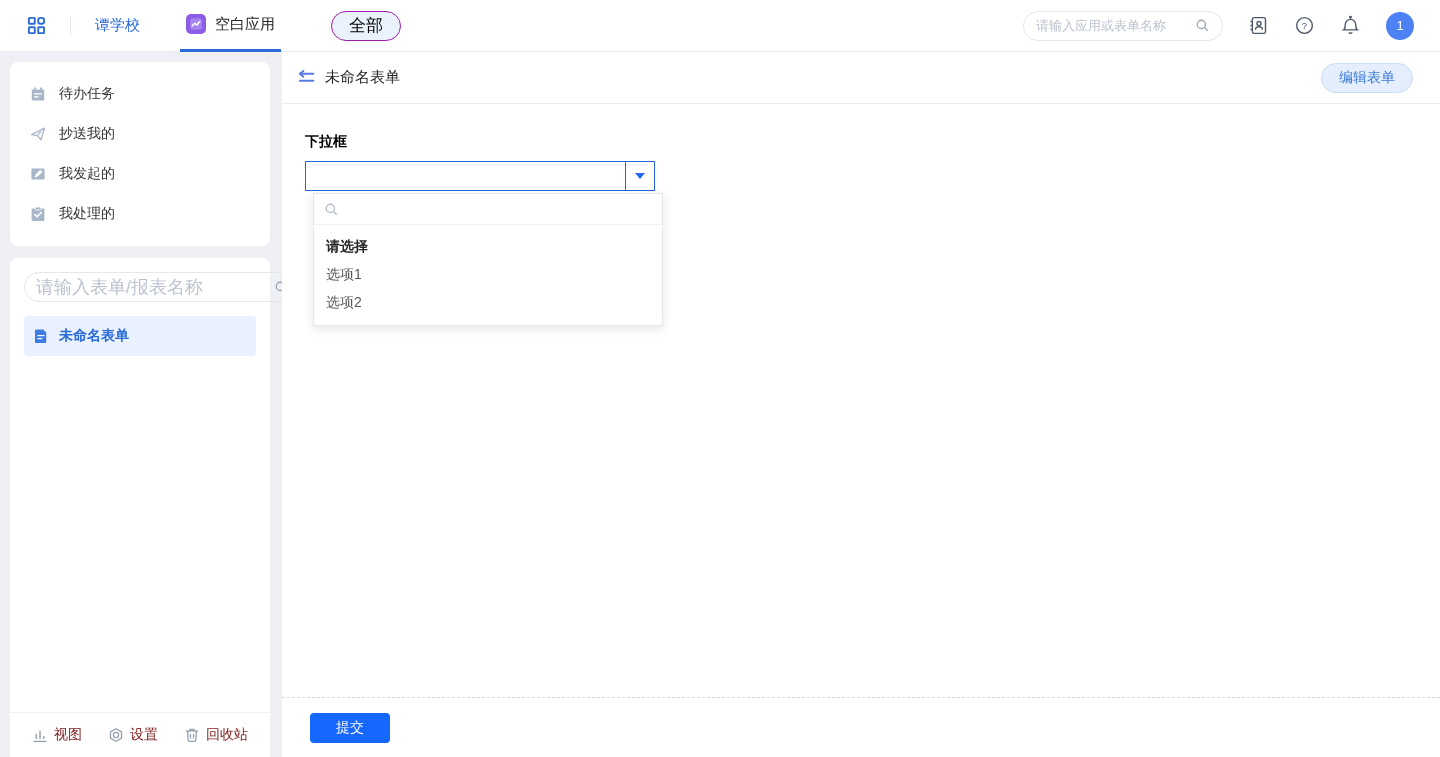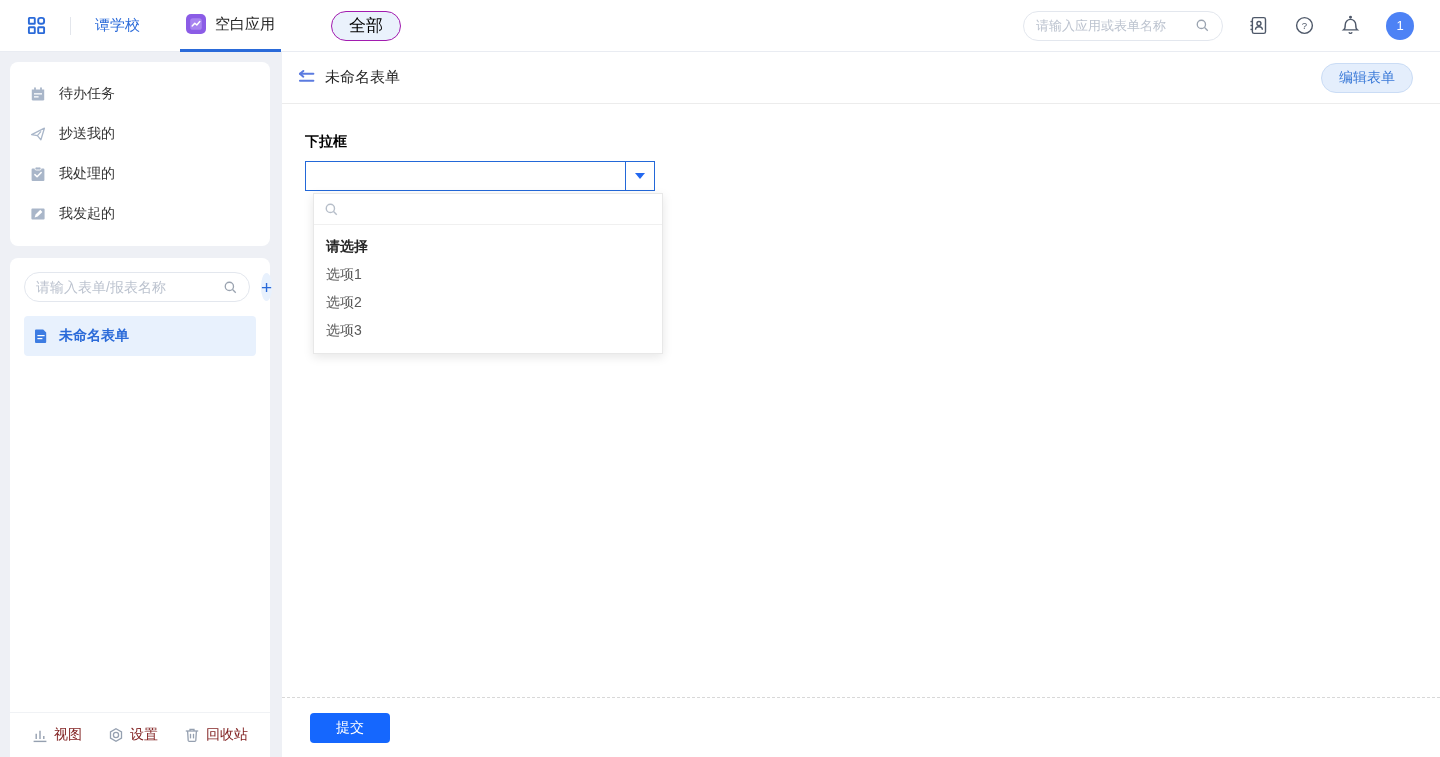--- a/index.html
+++ b/index.html
@@ -23,21 +23,21 @@
 
   
   .layout { display:flex; height:705px; }
   .sidebar { width:282px; background:#eef0f5; display:flex; flex-direction:column; }
   .card { background:#fff; border-radius:8px; }
   .menu-card { margin:10px 12px 0 10px; padding:12px 0; }
   .menu-item { height:40px; display:flex; align-items:center; gap:13px; padding:0 20px; font-size:14px; color:#333; cursor:pointer; }
   .forms-card { margin:12px 12px 0 10px; flex:1; display:flex; flex-direction:column; padding-top:14px; border-radius:8px 8px 0 0; }
   .side-search-row { display:flex; align-items:center; gap:11px; padding:0 14px 12px; }
   .side-search { flex:1; height:30px; border:1px solid #e3e7ee; border-radius:15px; display:flex; align-items:center; padding:0 11px; gap:6px; }
-  .side-search input { border:none; outline:none; flex:1; min-width:0; font-size:14px; color:#333; background:transparent; font-family:inherit; }
+  .side-search input { border:none; outline:none; flex:1; min-width:0; font-size:18px; color:#333; background:transparent; font-family:inherit; }
   .side-search input::placeholder { color:#bcc3cf; }
   .add-btn { width:28px; height:28px; border-radius:50%; background:#e8f1fd; color:#2a6ad9; font-size:19px; line-height:1; display:flex; align-items:center; justify-content:center; cursor:pointer; border:none; }
   .form-list { padding:2px 14px; }
   .form-item { height:40px; display:flex; align-items:center; gap:10px; padding:0 9px; border-radius:4px; font-size:14px; color:#3d3d3d; cursor:pointer; }
   .form-item.selected { background:#e8f1fd; color:#2a6ad9; font-weight:bold; }
   .side-footer { margin-top:auto; border-top:1px solid #f0f2f5; height:45px; display:flex; align-items:center; justify-content:space-between; padding:0 22px; }
   .side-footer .sf-item { display:flex; align-items:center; gap:6px; font-size:14px; color:#7f1d1d; cursor:pointer; }
 
   
   .main { flex:1; background:#fff; display:flex; flex-direction:column; min-width:0; }
@@ -141,32 +141,32 @@
       </div>
       <div class="menu-item">
         <svg viewBox="0 0 16 16" width="16" height="16" fill="none" stroke="#a9b6c9" stroke-width="1.3" stroke-linejoin="round">
           <path d="M1.6 8.6 L14.4 2.2 L10.9 13.8 L7.4 9.6 Z"></path>
           <line x1="7.4" y1="9.6" x2="11" y2="5.4"></line>
         </svg>
         <span>抄送我的</span>
       </div>
       <div class="menu-item">
         <svg viewBox="0 0 16 16" width="16" height="16">
+          <path d="M2.4 2.4h11.2a1 1 0 0 1 1 1v9.2a1 1 0 0 1-1 1H2.4a1 1 0 0 1-1-1V3.4a1 1 0 0 1 1-1z" fill="#a9b6c9"></path>
+          <path d="M4.6 11.6l1-3.1 4.7-4.7 2.1 2.1-4.7 4.7z" fill="#fff"></path>
+        </svg>
+        <span>我发起的</span>
+      </div>
+      <div class="menu-item">
+        <svg viewBox="0 0 16 16" width="16" height="16">
           <path d="M2.6 2.6h10.8a1 1 0 0 1 1 1V14a1 1 0 0 1-1 1H2.6a1 1 0 0 1-1-1V3.6a1 1 0 0 1 1-1z" fill="#a9b6c9"></path>
           <rect x="5" y="1" width="6" height="3" rx="1.2" fill="#a9b6c9" stroke="#fff" stroke-width="0.9"></rect>
           <polyline points="4.9,8.6 7.1,10.8 11.2,6.6" fill="none" stroke="#fff" stroke-width="1.5" stroke-linecap="round" stroke-linejoin="round"></polyline>
         </svg>
         <span>我处理的</span>
-      </div>
-      <div class="menu-item">
-        <svg viewBox="0 0 16 16" width="16" height="16">
-          <path d="M2.4 2.4h11.2a1 1 0 0 1 1 1v9.2a1 1 0 0 1-1 1H2.4a1 1 0 0 1-1-1V3.4a1 1 0 0 1 1-1z" fill="#a9b6c9"></path>
-          <path d="M4.6 11.6l1-3.1 4.7-4.7 2.1 2.1-4.7 4.7z" fill="#fff"></path>
-        </svg>
-        <span>我发起的</span>
       </div>
     </div>
 
     <div class="card forms-card">
       <div class="side-search-row">
         <div class="side-search">
           <input type="text" placeholder="请输入表单/报表名称" style="">
           <span style="display:flex;">
             <svg viewBox="0 0 16 16" width="15" height="15" fill="none" stroke="#9aa3b0" stroke-width="1.4">
               <circle cx="6.8" cy="6.8" r="4.4"></circle>
@@ -249,21 +249,20 @@
               <svg viewBox="0 0 16 16" width="15" height="15" fill="none" stroke="#b6bec9" stroke-width="1.5">
                 <circle cx="6.8" cy="6.8" r="4.4"></circle>
                   <line x1="10.2" y1="10.2" x2="13.6" y2="13.6"></line>
               </svg>
             </span>
           </div>
           <div class="options">
             <div class="option placeholder-opt">请选择</div>
             <div class="option">选项1</div>
             <div class="option">选项2</div>
-            <div class="option">选项3</div>
           </div>
         </div>
       </div>
     </div>
 
     <div class="main-footer">
       <button class="submit-btn">提交</button>
     </div>
   </div>
 </div>

